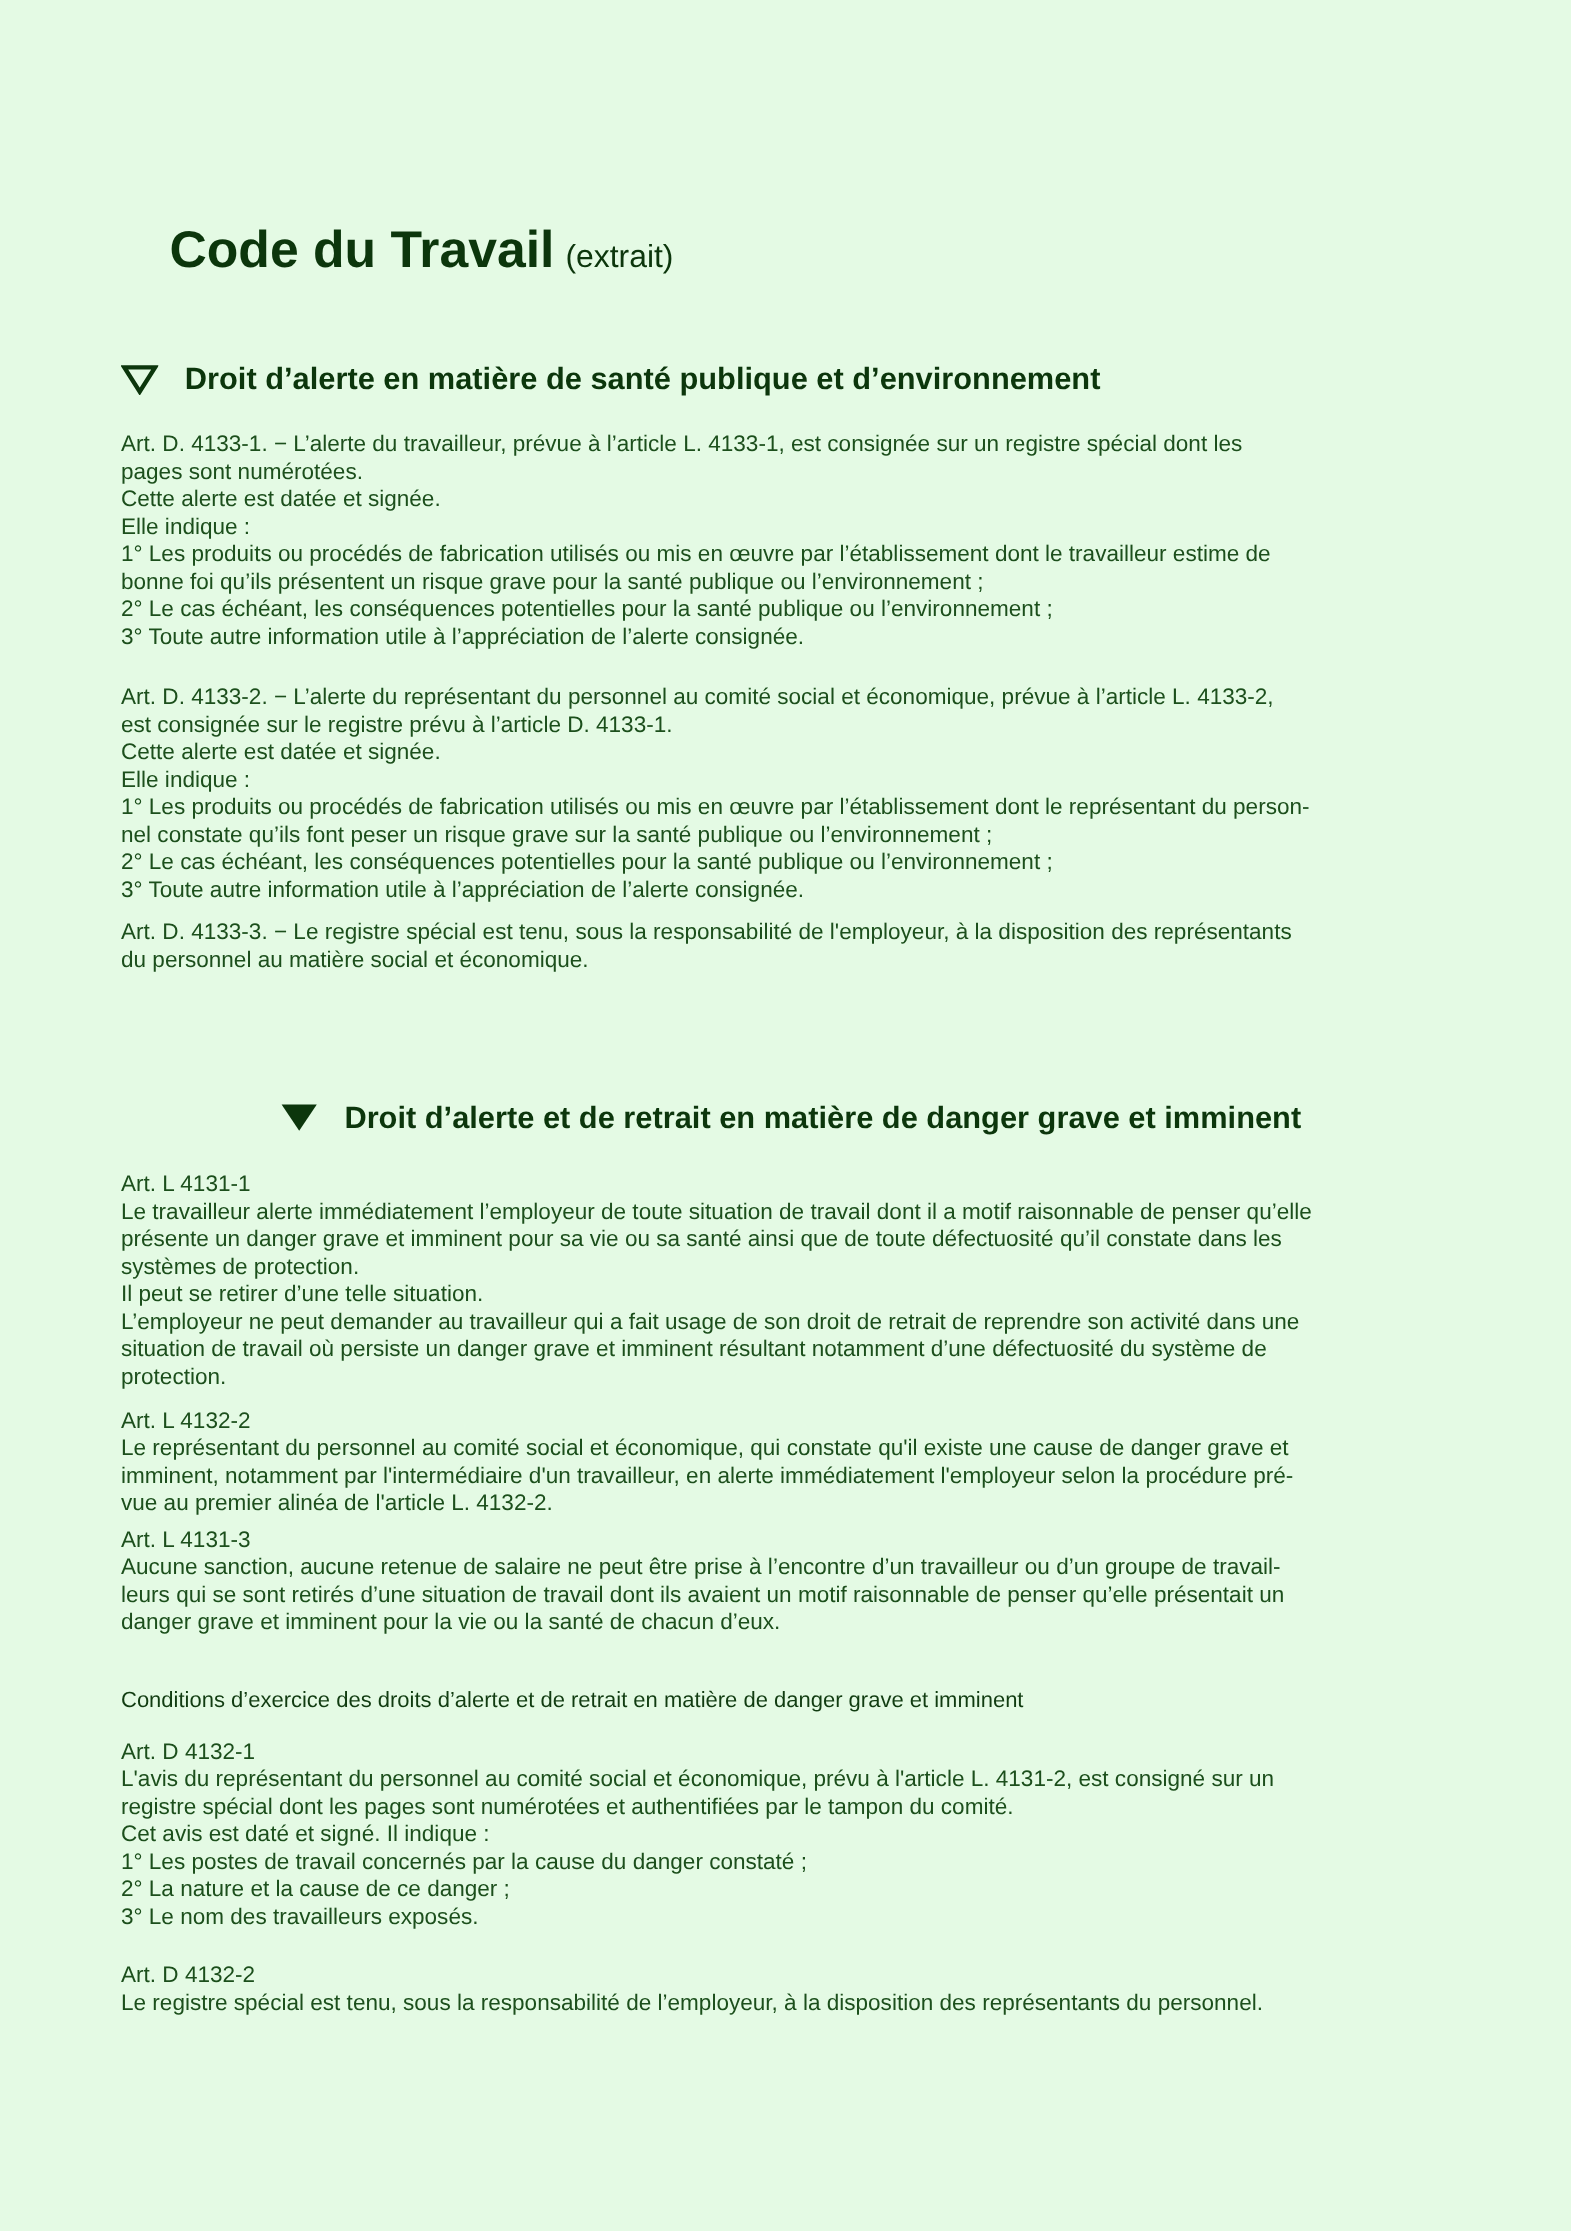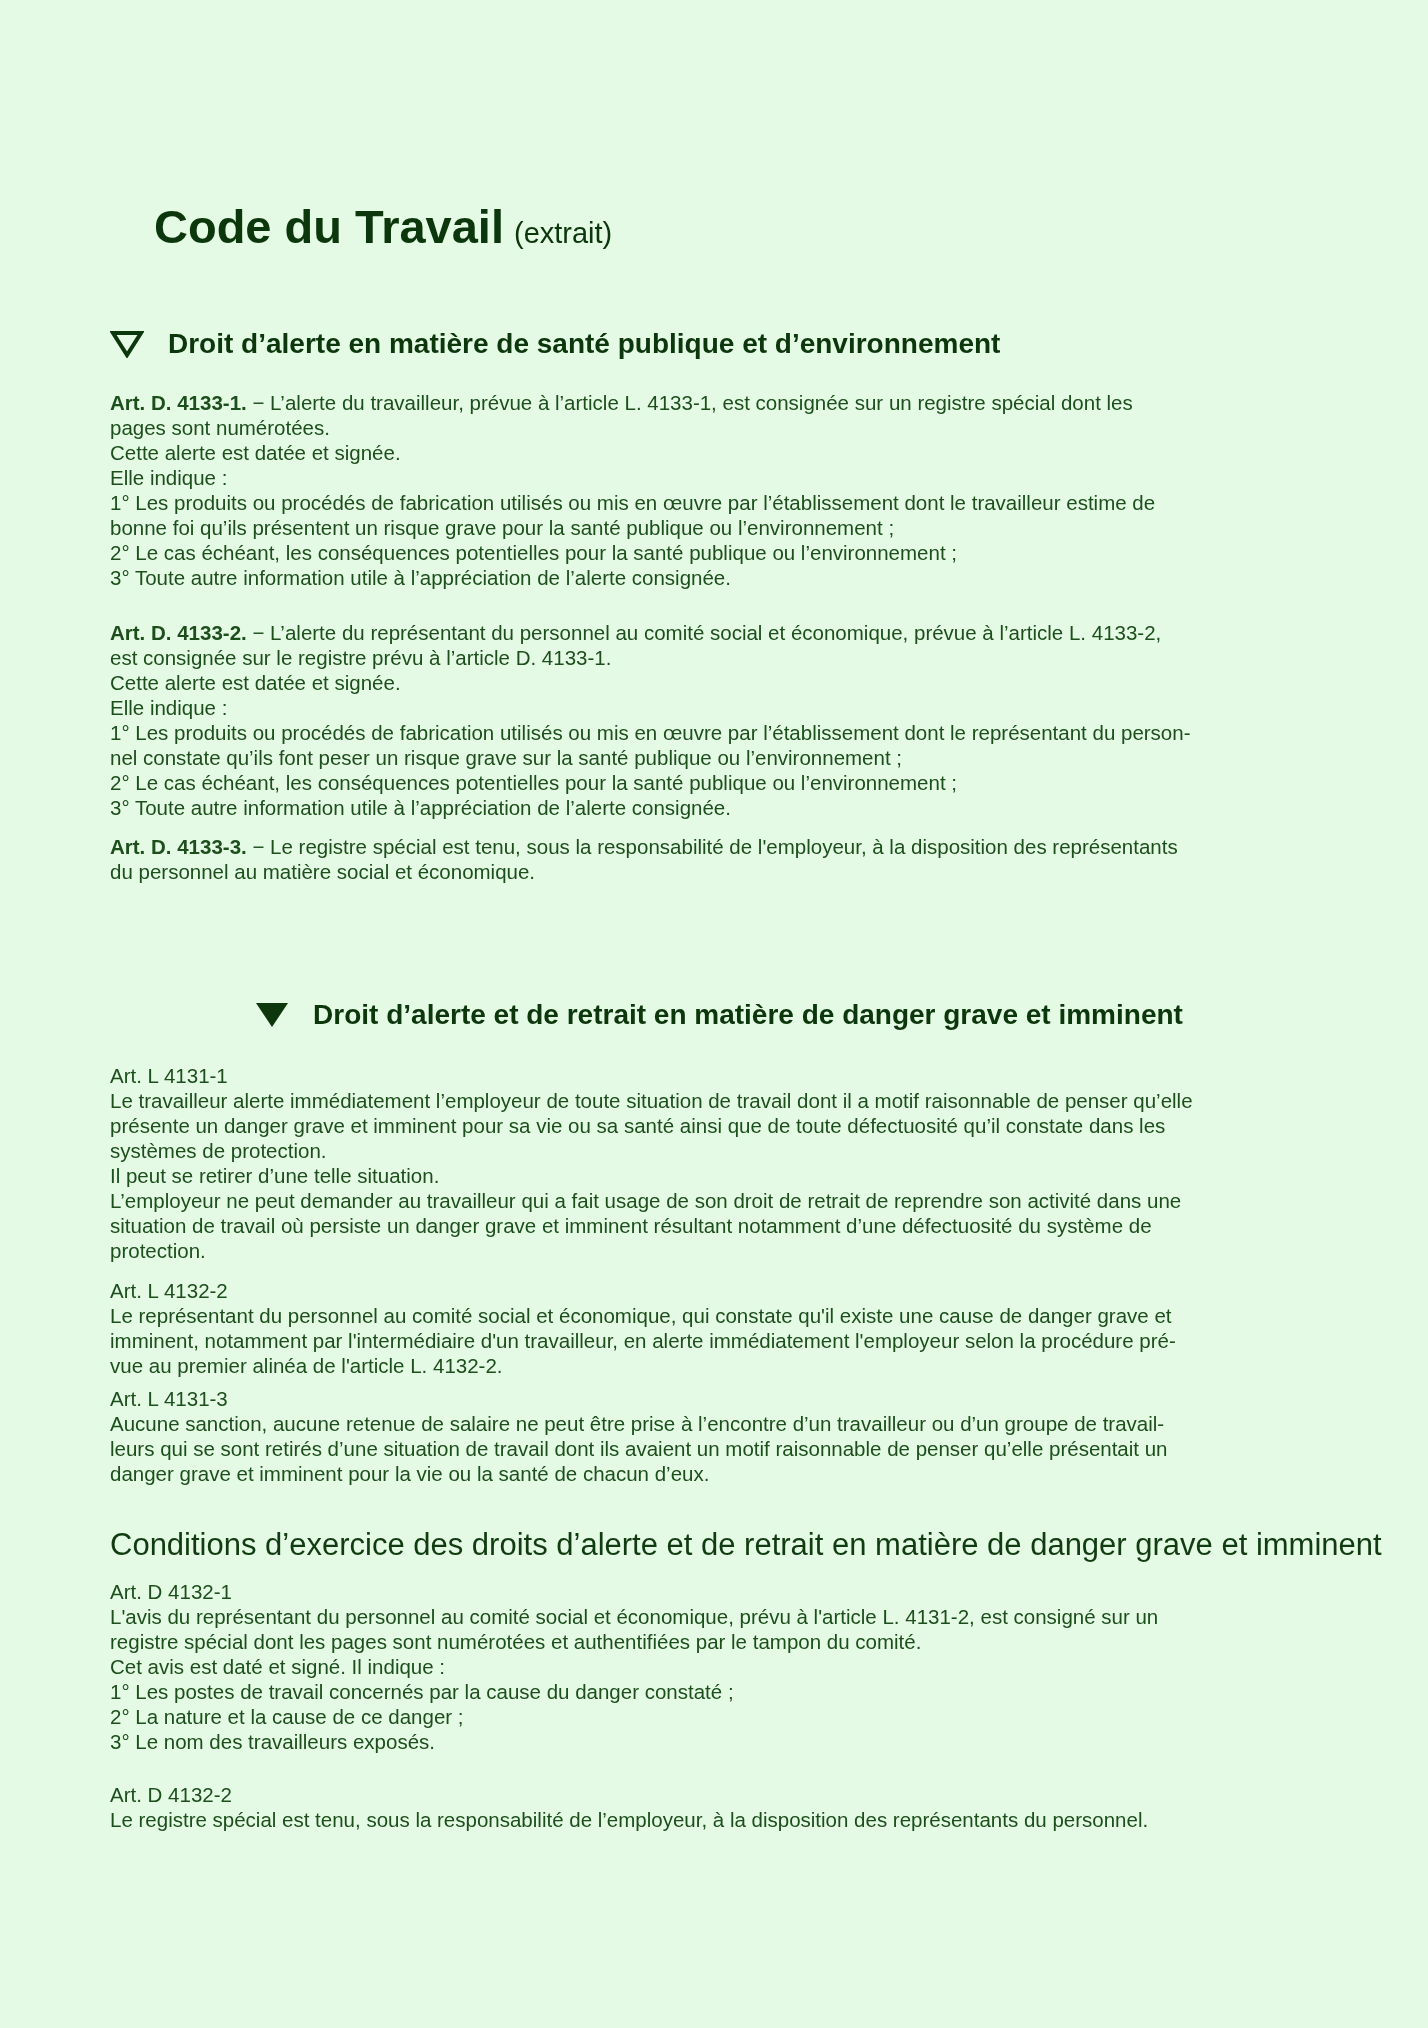--- a/index.html
+++ b/index.html
@@ -41,34 +41,34 @@
   .sec-head--retrait { margin-top: 115px; justify-content: center; }
   .tri { flex: 0 0 auto; display: block; }
 
   .art {
     margin: 0;
     white-space: pre-line;
     font-size: 20.5px;
     line-height: 25px;
     color: #1c4f1c;
   }
-  .art b { font-weight: bold; }
+  .art b { font-weight: normal; }
 
   .mt-first  { margin-top: 30px; }
   .mt-block  { margin-top: 30px; }
   .mt-block2 { margin-top: 14px; }
   .mt-l1     { margin-top: 32px; }
   .mt-l2     { margin-top: 15px; }
   .mt-l3     { margin-top: 8px;  }
   .mt-d1     { margin-top: 20px; }
   .mt-d2     { margin-top: 28px; }
 
   .sub-head {
     margin-top: 45px;
-    font-size: 31px;
+    font-size: 20px;
     line-height: 28px;
     font-weight: normal;
     color: #113c11;
     white-space: nowrap;
   }
 </style>
 </head>
 <body>
 
 <div class="doc">

